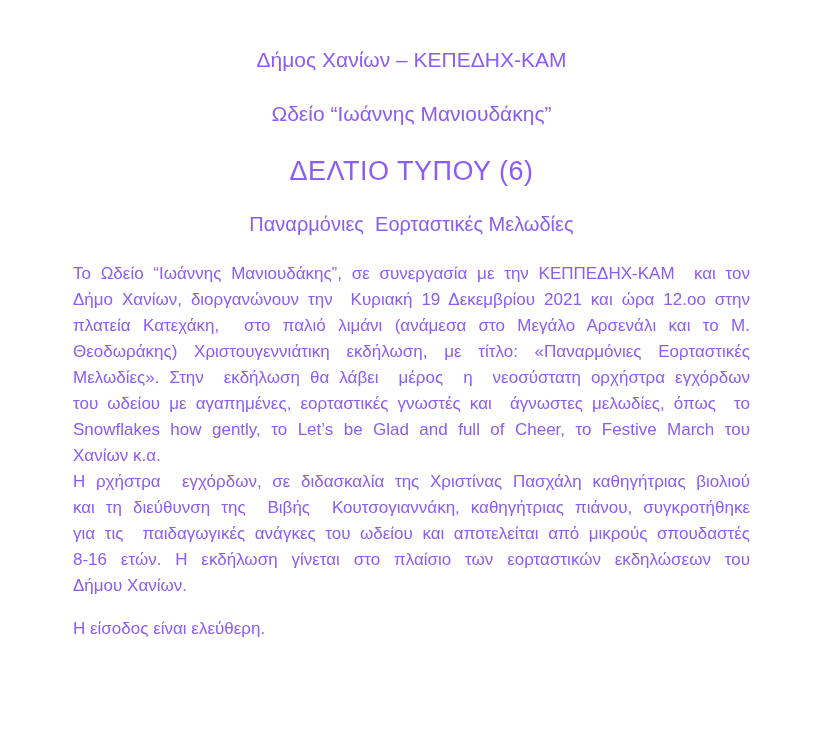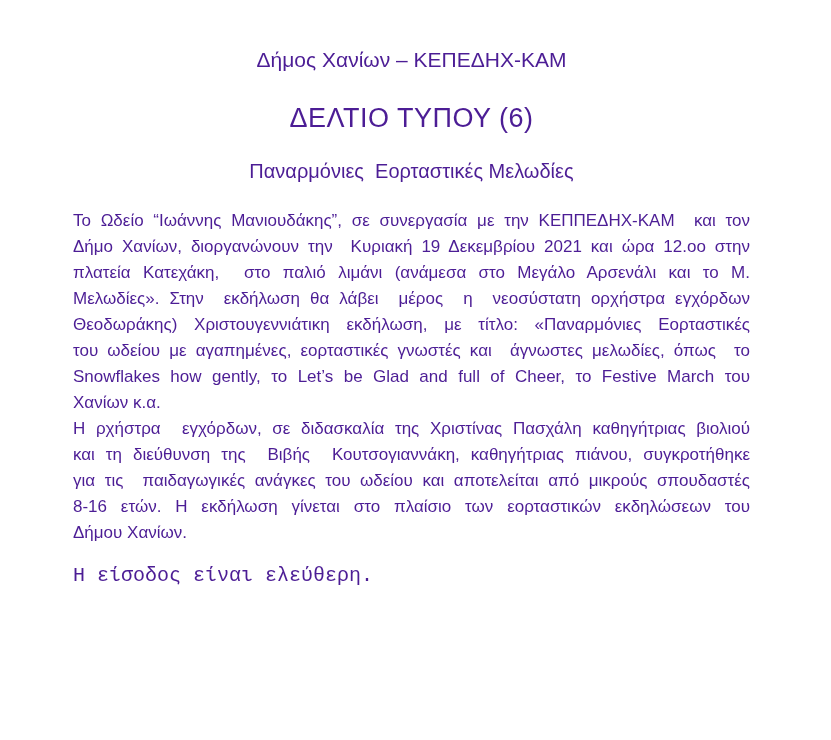--- a/index.html
+++ b/index.html
@@ -4,21 +4,21 @@
 <style>
   html, body {
     margin: 0;
     padding: 0;
     background: #ffffff;
   }
   .page {
     width: 831px;
     height: 740px;
     background: #ffffff;
-    color: #4c1d95;
+    color: #8b5cf6;
     font-family: "Liberation Sans", "DejaVu Sans", sans-serif;
     box-sizing: border-box;
     padding: 48px 81px 16px 73px;
     overflow: hidden;
   }
   .doc-header { text-align: center; }
   .h-org {
     font-size: 21px;
     line-height: 24px;
     margin: 0 0 30px 0;
@@ -52,43 +52,43 @@
   }
   .doc-line.justify {
     text-align: justify;
     text-align-last: justify;
   }
   .doc-line.plain {
     text-align: left;
   }
   .closing-line {
     margin-top: 17px;
-    font-size: 20px;
+    font-size: 17px;
     line-height: 26px;
     text-align: left;
-    font-family: Liberation Mono, monospace;
   }
 </style>
 </head>
 <body>
 
 <div class="page">
 
   <div class="doc-header">
     <div class="h-org">Δήμος Χανίων – ΚΕΠΕΔΗΧ-ΚΑΜ</div>
+    <div class="h-conservatory">Ωδείο “Ιωάννης Μανιουδάκης”</div>
     <div class="h-press">ΔΕΛΤΙΟ ΤΥΠΟΥ (6)</div>
     <div class="h-subtitle">Παναρμόνιες&nbsp; Εορταστικές Μελωδίες</div>
   </div>
 
   <div class="doc-body">
     <div class="doc-line justify">Το Ωδείο “Ιωάννης Μανιουδάκης”, σε συνεργασία με την ΚΕΠΠΕΔΗΧ-ΚΑΜ&nbsp; και τον</div>
     <div class="doc-line justify">Δήμο Χανίων, διοργανώνουν την&nbsp; Κυριακή 19 Δεκεμβρίου 2021 και ώρα 12.οο στην</div>
     <div class="doc-line justify">πλατεία Κατεχάκη,&nbsp; στο παλιό λιμάνι (ανάμεσα στο Μεγάλο Αρσενάλι και το Μ.</div>
+    <div class="doc-line justify">Θεοδωράκης) Χριστουγεννιάτικη εκδήλωση, με τίτλο: «Παναρμόνιες Εορταστικές</div>
     <div class="doc-line justify">Μελωδίες». Στην&nbsp; εκδήλωση θα λάβει&nbsp; μέρος&nbsp; η&nbsp; νεοσύστατη ορχήστρα εγχόρδων</div>
-    <div class="doc-line justify">Θεοδωράκης) Χριστουγεννιάτικη εκδήλωση, με τίτλο: «Παναρμόνιες Εορταστικές</div>
     <div class="doc-line justify">του ωδείου με αγαπημένες, εορταστικές γνωστές και&nbsp; άγνωστες μελωδίες, όπως&nbsp; το</div>
     <div class="doc-line justify">Snowflakes how gently, το Let’s be Glad and full of Cheer, το Festive March του</div>
     <div class="doc-line plain">Χανίων κ.α.</div>
     <div class="doc-line justify">Η ρχήστρα&nbsp; εγχόρδων, σε διδασκαλία της Χριστίνας Πασχάλη καθηγήτριας βιολιού</div>
     <div class="doc-line justify">και τη διεύθυνση της&nbsp; Βιβής&nbsp; Κουτσογιαννάκη, καθηγήτριας πιάνου, συγκροτήθηκε</div>
     <div class="doc-line justify">για τις&nbsp; παιδαγωγικές ανάγκες του ωδείου και αποτελείται από μικρούς σπουδαστές</div>
     <div class="doc-line justify">8-16 ετών. Η εκδήλωση γίνεται στο πλαίσιο των εορταστικών εκδηλώσεων του</div>
     <div class="doc-line plain">Δήμου Χανίων.</div>
 
     <div class="closing-line">Η είσοδος είναι ελεύθερη.</div>

